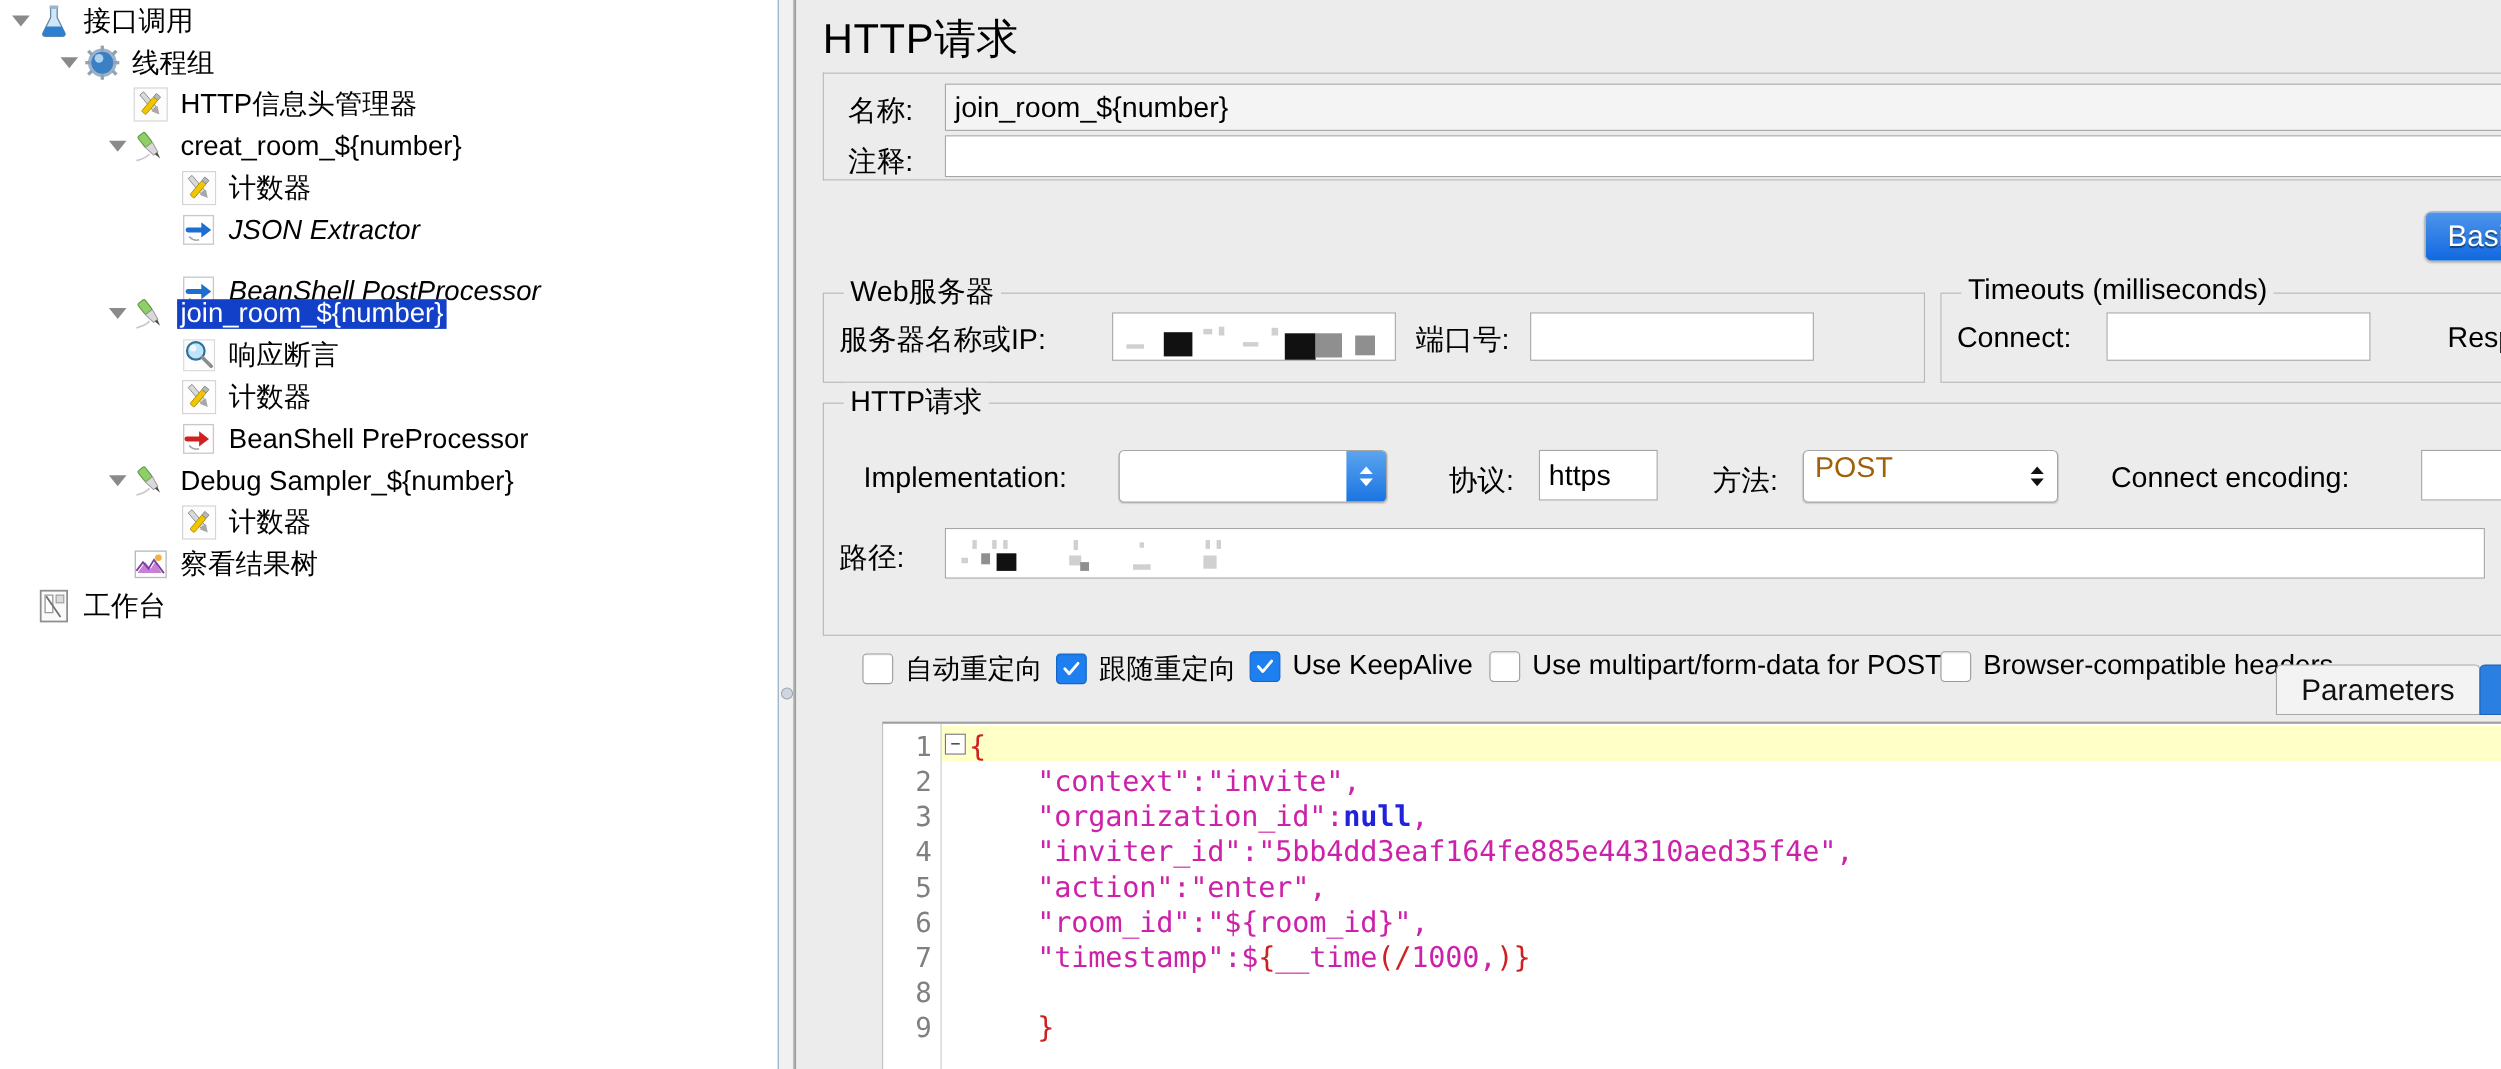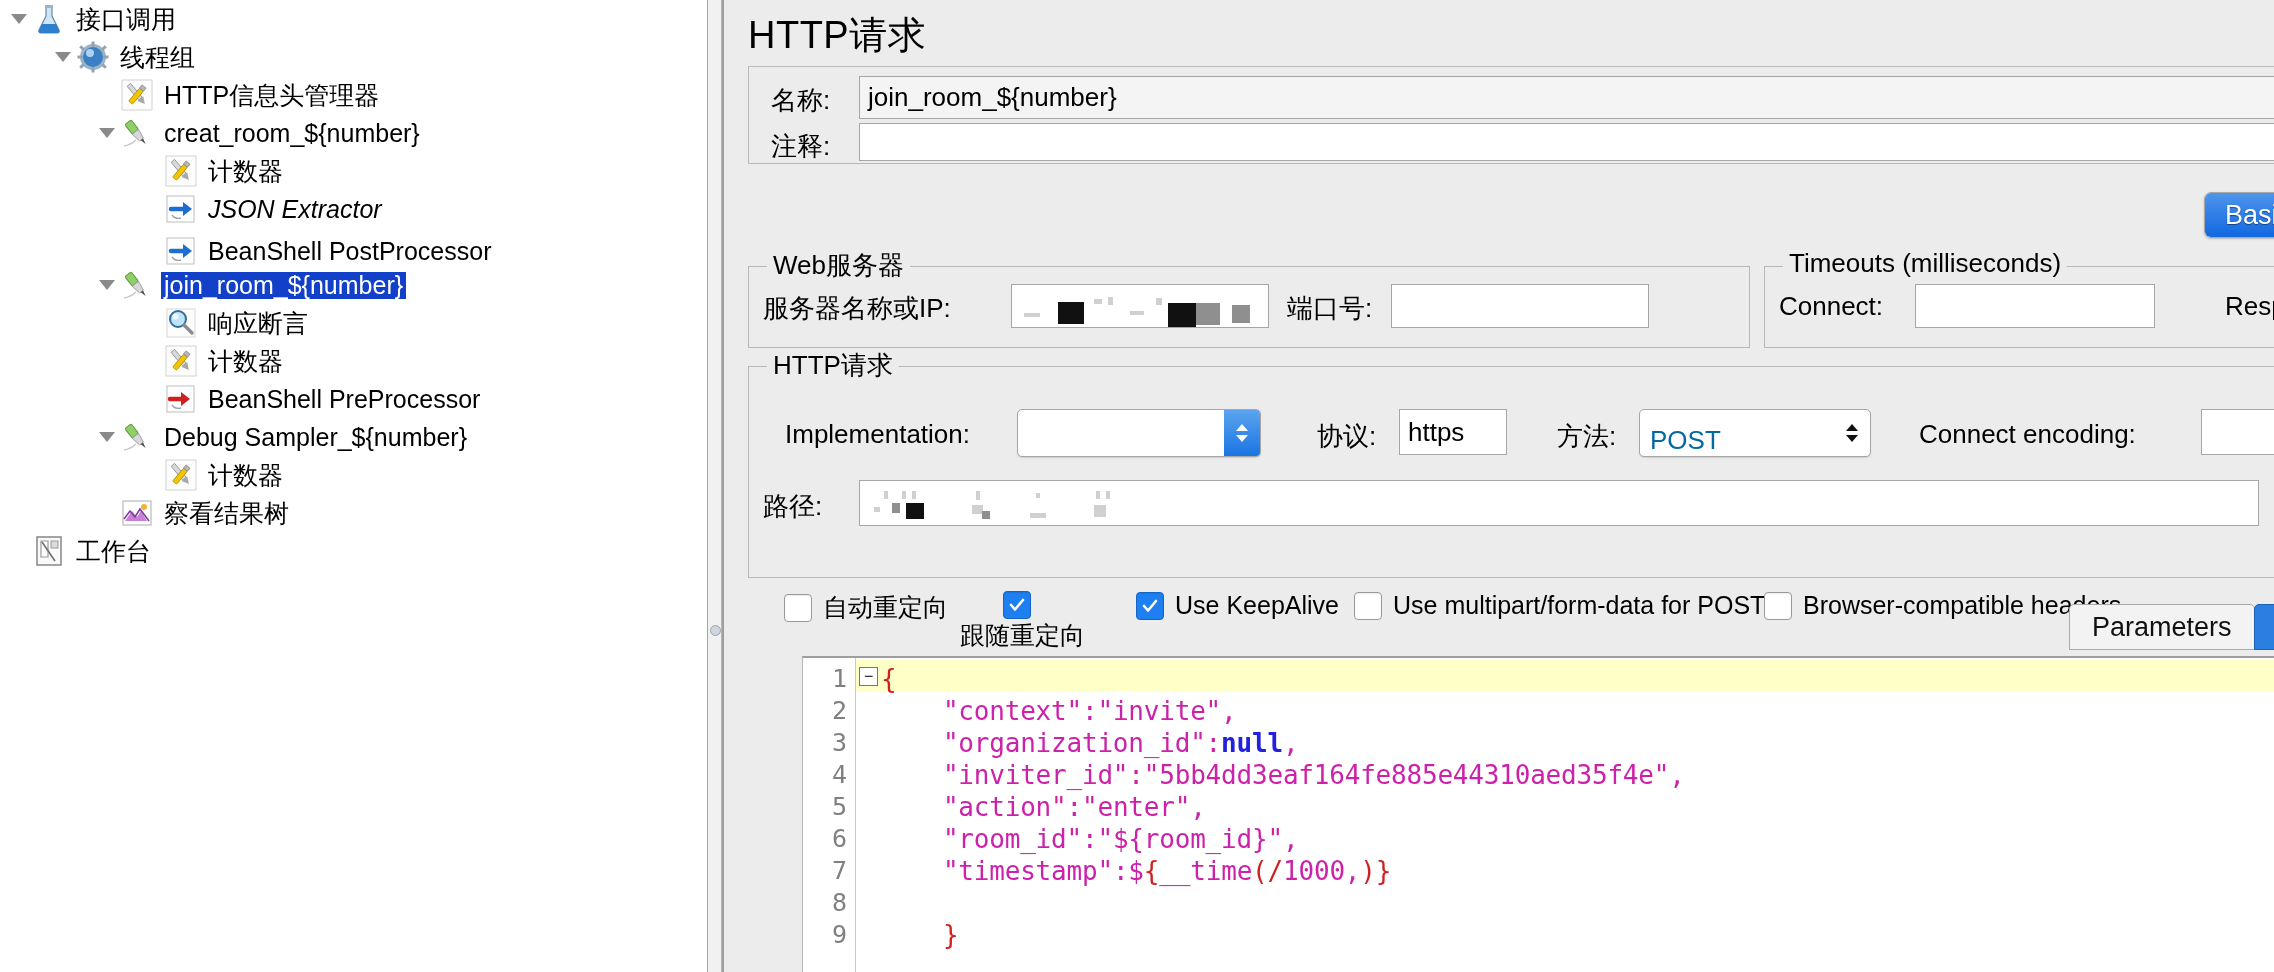--- a/index.html
+++ b/index.html
@@ -85,21 +85,21 @@
   .grouptitle{
     position:absolute;top:-19px;left:18px;background:#ececec;padding:0 6px;
     font-size:26px;color:#000;white-space:nowrap;
   }
   #webserver-box{left:24px;top:266px;width:1000px;height:80px;}
   #timeouts-box{left:1040px;top:266px;width:1000px;height:80px;}
   #httpreq-box{left:24px;top:366px;width:1530px;height:210px;}
   
   .combo{
     background:#ffffff;border:1px solid #a6a6a6;border-radius:5px;
-    display:flex;align-items:flex-end;position:relative;font-size:26px;color:#0369a1;
+    display:flex;align-items:flex-start;position:relative;font-size:26px;color:#a16207;
     box-shadow:0 1px 1px rgba(0,0,0,.12);
   }
   .combo .cval{padding-left:10px;flex:1;white-space:nowrap;overflow:hidden;}
   .combo .carrow{
     width:36px;height:100%;display:flex;flex-direction:column;
     align-items:center;justify-content:center;border-radius:0 4px 4px 0;
   }
   .combo .carrow.blue{background:linear-gradient(#5ba4ef,#1a74e2);}
   .carrow svg{display:block;}
   
@@ -258,21 +258,21 @@
       <span class="tnode-icon">
         <svg width="32" height="32" viewBox="0 0 32 32">
           <rect x="2" y="3" width="27" height="26" fill="#fff" stroke="#c8c8c8" stroke-width="1.2"></rect>
           <path d="M6 16h14" stroke="#1c6fd0" stroke-width="4.5" stroke-linecap="round"></path>
           <path d="M18 9l9 7-9 7z" fill="#1c6fd0"></path>
           <path d="M7 22c2 3 6 4 9 3" stroke="#9aa4ad" stroke-width="1.4" fill="none"></path>
         </svg>
       </span>
       <span class="tlabel">JSON Extractor</span>
     </div>
-    <div class="tree-row" style="top: 232px; left: 138px;">
+    <div class="tree-row" style="top: 246px; left: 138px; font-style: italic;">
       <span class="twisty"></span>
       <span class="tnode-icon">
         <svg width="32" height="32" viewBox="0 0 32 32">
           <rect x="2" y="3" width="27" height="26" fill="#fff" stroke="#c8c8c8" stroke-width="1.2"></rect>
           <path d="M6 16h14" stroke="#1c6fd0" stroke-width="4.5" stroke-linecap="round"></path>
           <path d="M18 9l9 7-9 7z" fill="#1c6fd0"></path>
           <path d="M7 22c2 3 6 4 9 3" stroke="#9aa4ad" stroke-width="1.4" fill="none"></path>
         </svg>
       </span>
       <span class="tlabel">BeanShell PostProcessor</span>
@@ -495,21 +495,21 @@
         <div class="blk l" style="left:238px;top:10px;width:4px;height:8px;"></div>
         <div class="blk l" style="left:226px;top:24px;width:12px;height:12px;"></div>
       </div>
     </div>
   </div>
 
   <div class="cbrow" style="left:60px;top:591px;">
     <span class="cbox"></span>
     <span class="cblabel">自动重定向</span>
   </div>
-  <div class="cbrow" style="left:236px;top:591px;flex-direction:column;">
+  <div class="cbrow" style="left:236px;top:591px;">
     <span class="cbox checked">
       <svg width="18" height="18" viewBox="0 0 18 18">
           <path d="M3 9 L7 13.5 L15 4" stroke="#fff" stroke-width="2.6" fill="none" stroke-linecap="round" stroke-linejoin="round"></path>
         </svg>
     </span>
     <span class="cblabel">跟随重定向</span>
   </div>
   <div class="cbrow" style="left:412px;top:591px;">
     <span class="cbox checked">
       <svg width="18" height="18" viewBox="0 0 18 18">

